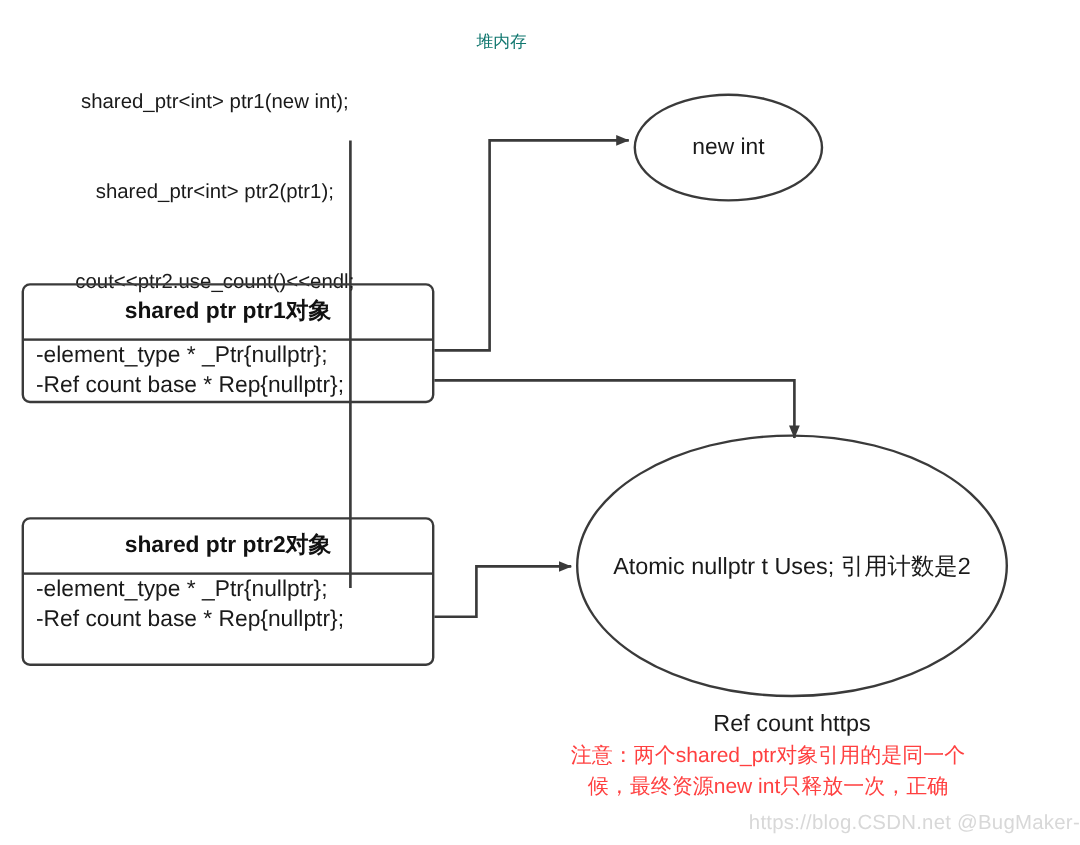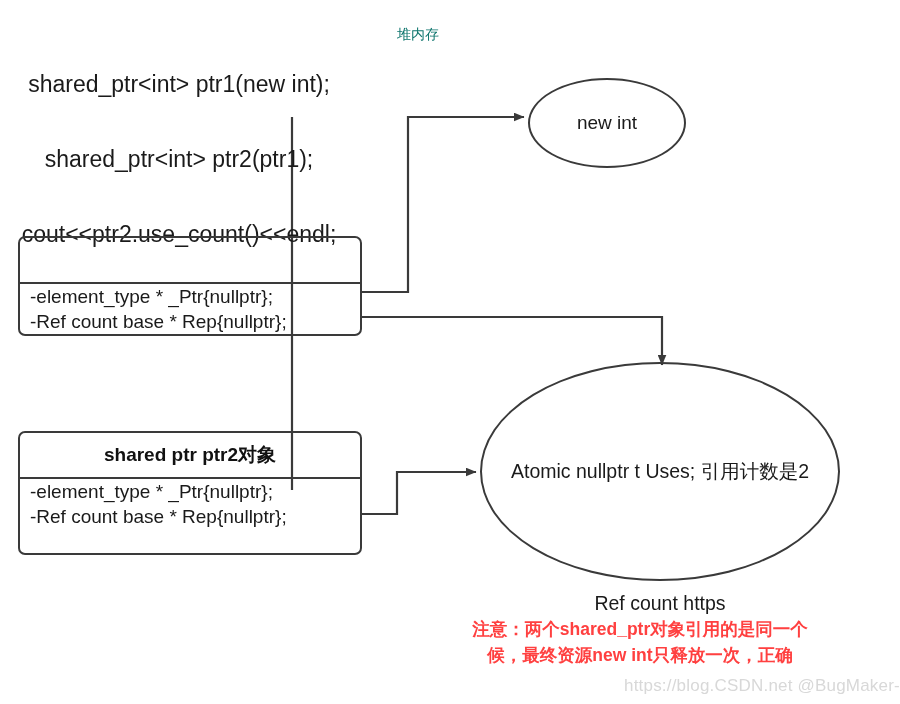--- a/index.html
+++ b/index.html
@@ -21,21 +21,21 @@
     height: 704px;
   }
   .abs { position: absolute; }
 
   
   #code-block {
     left: 14px;
     top: 22px;
     width: 330px;
     text-align: center;
-    font-size: 23px;
+    font-size: 17px;
     line-height: 25px;
     color: #1a1a1a;
     white-space: pre;
     letter-spacing: 0px;
   }
   #code-block .code-line { display: block; }
 
   
   #heap-label {
     left: 397px;
@@ -120,21 +120,20 @@
 
   
   #red-note {
     left: 400px;
     top: 617px;
     width: 480px;
     text-align: center;
     font-size: 17.5px;
     line-height: 25.5px;
     color: #ff4040;
-    font-weight: bold;
   }
   #red-note .note-line { display: block; }
 
   
   #watermark {
     left: 624px;
     top: 676px;
     font-size: 17px;
     color: #d8d8d8;
     white-space: nowrap;
@@ -170,20 +169,21 @@
     <span class="code-line">cout&lt;&lt;ptr2.use_count()&lt;&lt;endl;</span>
   </div>
 
   <div class="abs" id="heap-label">堆内存</div>
 
   <div class="ellipse" id="ellipse-newint">
     <span class="ellipse-text">new int</span>
   </div>
 
   <div class="obj-box" id="box-ptr1">
+    <div class="box-title">shared ptr ptr1对象</div>
     <div class="divider"></div>
     <div class="field field-1">-element_type * _Ptr{nullptr};</div>
     <div class="field field-2">-Ref count base *  Rep{nullptr};</div>
   </div>
 
   <div class="obj-box" id="box-ptr2">
     <div class="box-title">shared ptr ptr2对象</div>
     <div class="divider"></div>
     <div class="field field-1">-element_type * _Ptr{nullptr};</div>
     <div class="field field-2">-Ref count base *  Rep{nullptr};</div>

